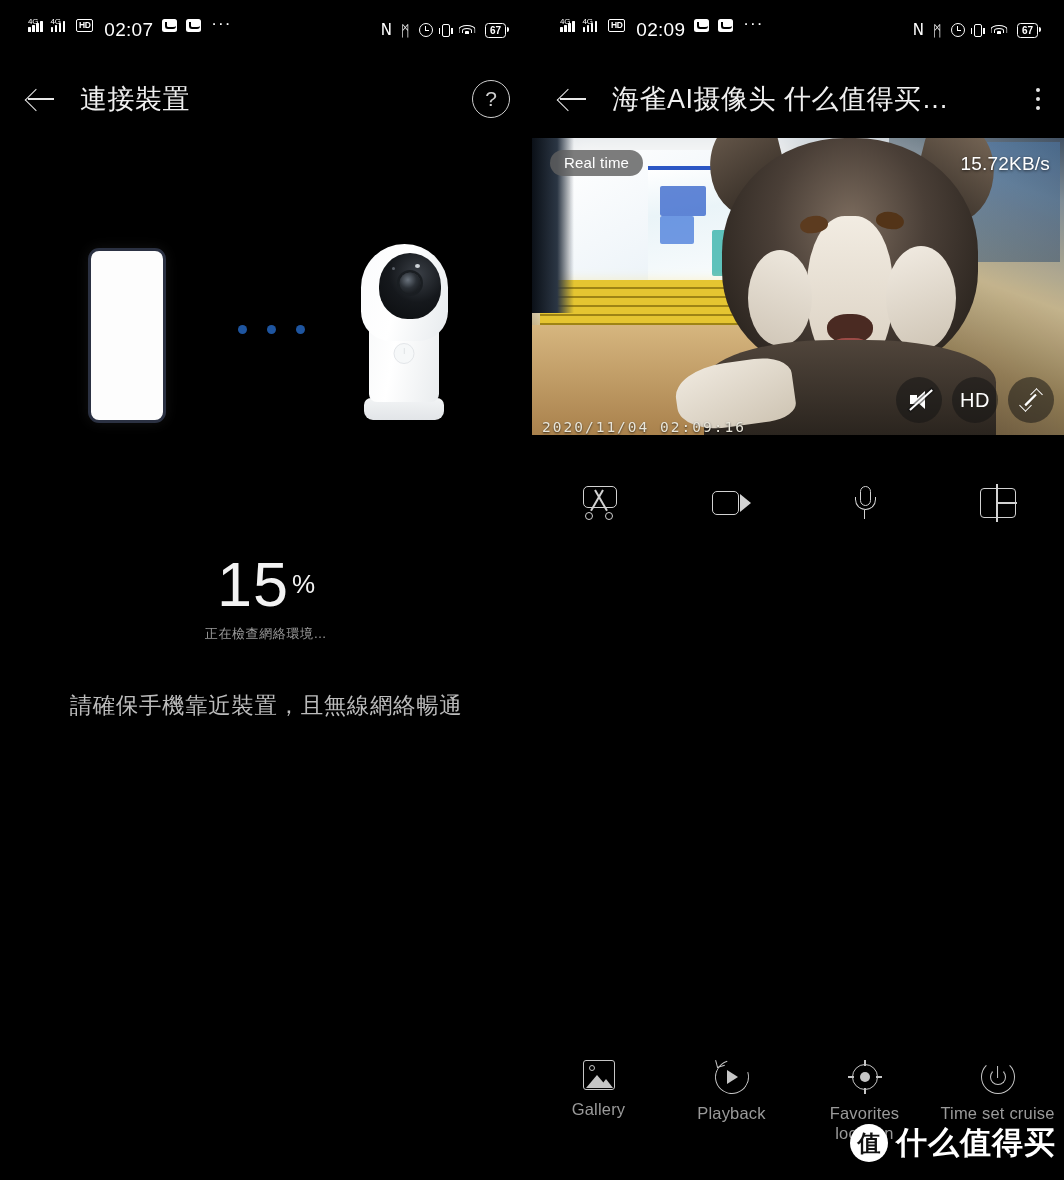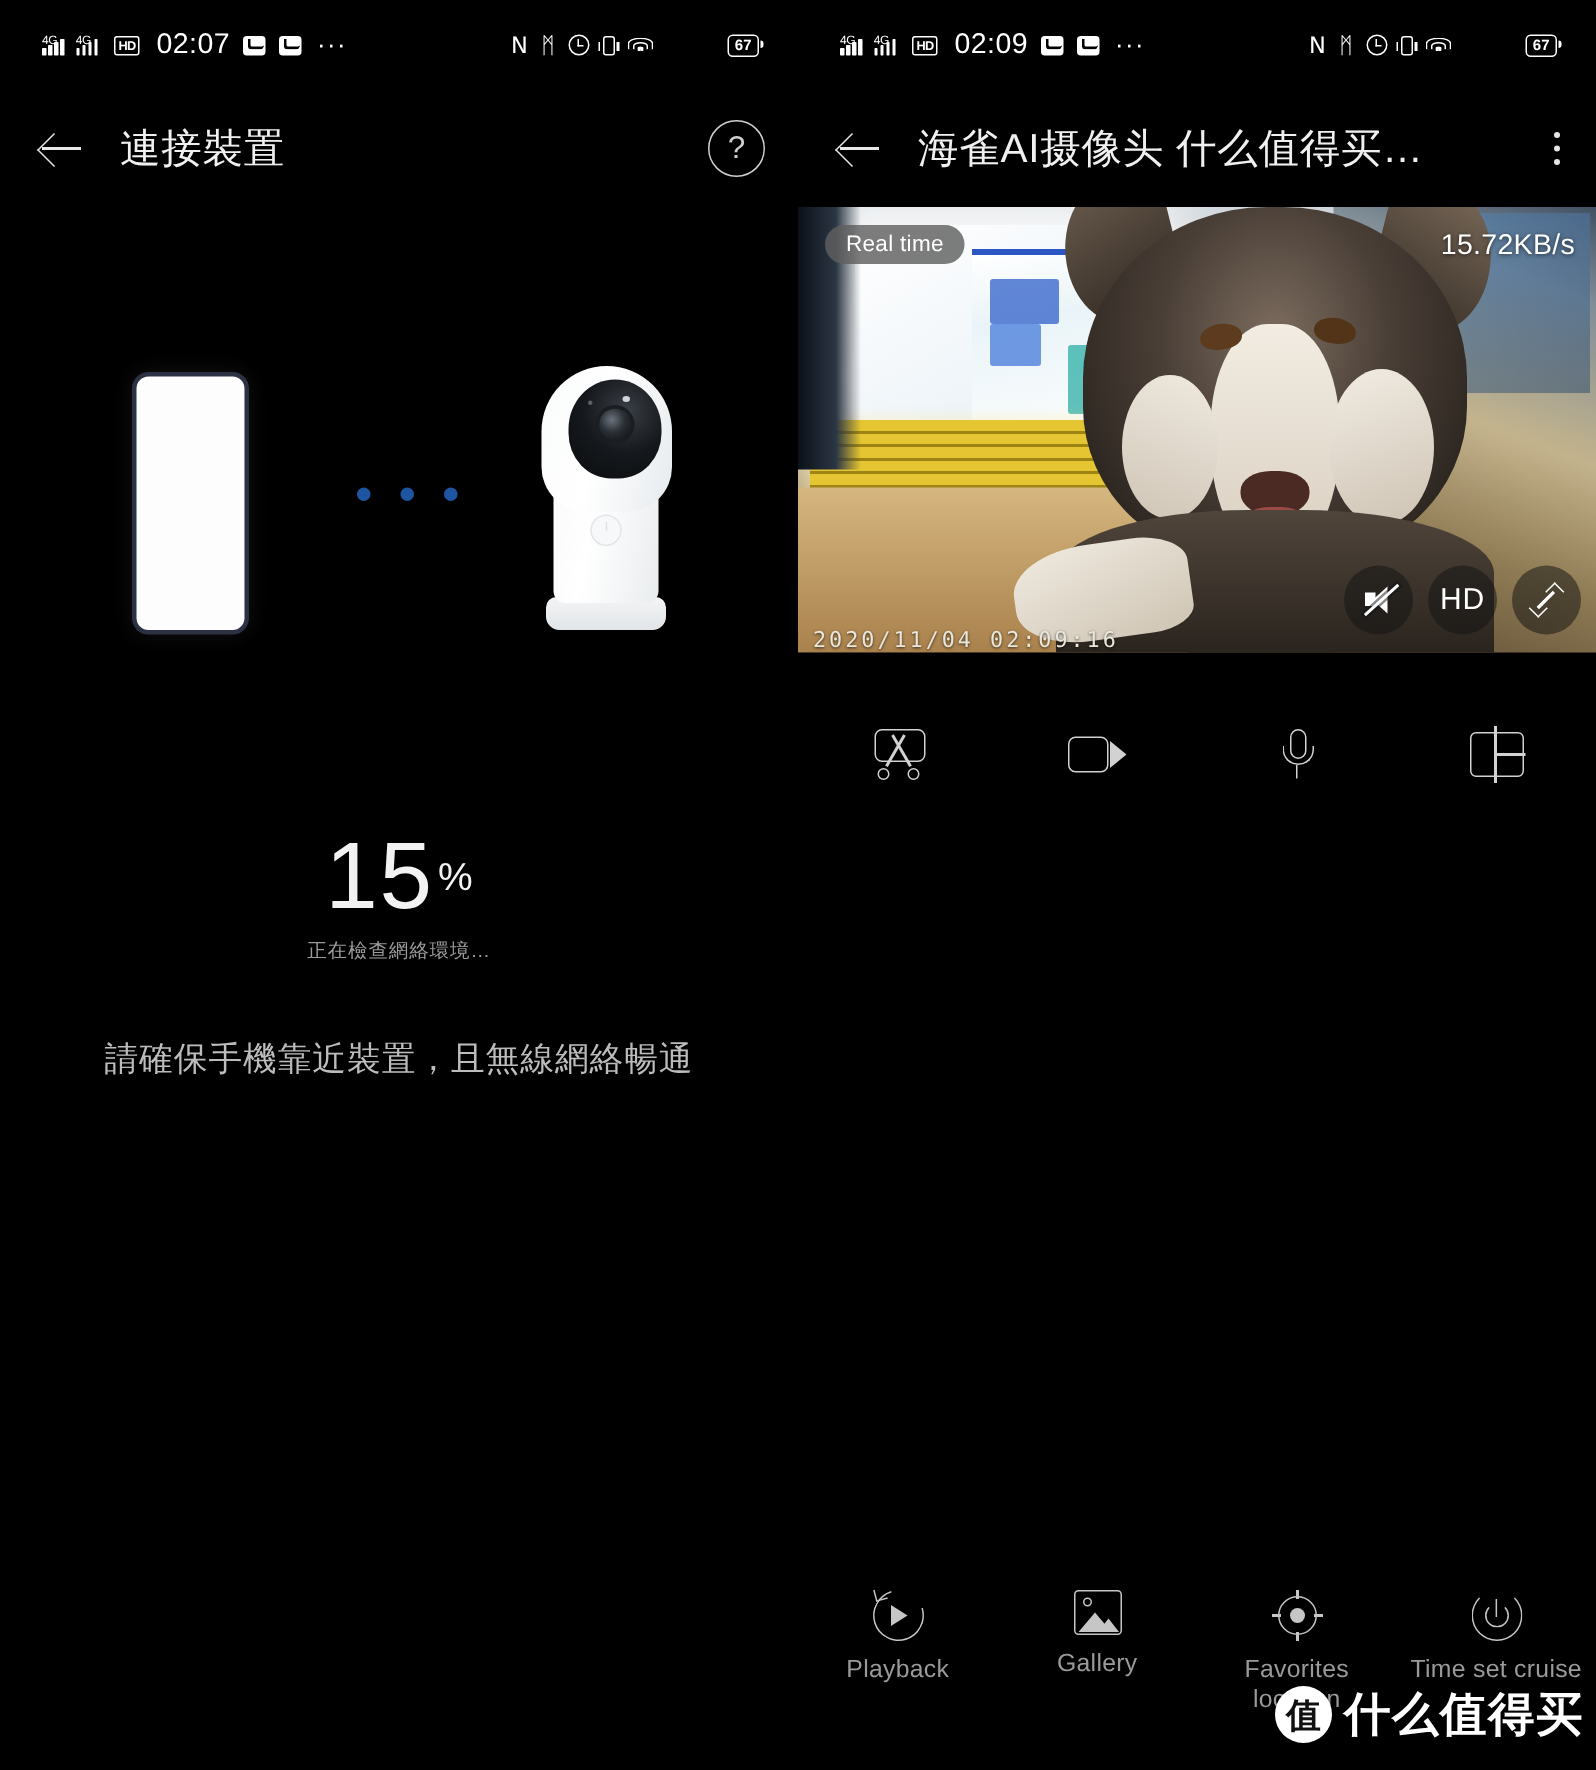--- a/index.html
+++ b/index.html
@@ -12,21 +12,21 @@
   .screen { position:relative; width:1064px; height:1180px; background:#000; }
   .pane { position:absolute; top:0; width:532px; height:1180px; background:#000; }
   .pane-left { left:0; }
   .pane-right { left:532px; }
 
   
   .statusbar {
     position:absolute; top:0; left:0; width:532px; height:60px;
     display:flex; align-items:center; color:#fff;
   }
-  .sb-left { display:flex; align-items:center; gap:4px; margin-left:28px; }
+  .sb-left { display:flex; align-items:flex-start; gap:4px; margin-left:28px; }
   .sb-right { display:flex; align-items:center; gap:9px; position:absolute; right:26px; }
   .sig { display:flex; align-items:flex-end; gap:1.5px; height:13px; position:relative; padding-top:7px;}
   .sig i { display:block; width:2.5px; background:#fff; border-radius:.5px; }
   .sig i:nth-child(1){height:3px} .sig i:nth-child(2){height:5px}
   .sig i:nth-child(3){height:7px} .sig i:nth-child(4){height:9px}
   .sig i:nth-child(5){height:11px}
   .sig .g { position:absolute; top:-2px; left:0; font-size:8px; letter-spacing:-.3px; }
   .hd-box {
     border:1.4px solid #fff; border-radius:2px; font-size:8.5px; font-weight:bold;
     padding:0px 2px; line-height:11px; letter-spacing:-.5px; margin-left:3px;
@@ -44,21 +44,21 @@
   .vib { width:8px; height:13px; border:1.6px solid #fff; border-radius:2px; position:relative;}
   .vib:before,.vib:after{content:""; position:absolute; top:3px; width:1.5px; height:6px; background:#fff;}
   .vib:before{left:-4px}.vib:after{right:-4px}
   .wifi { width:17px; height:12px; position:relative; }
   .wifi i{position:absolute; border:1.7px solid #fff; border-bottom:none;
     border-radius:50% 50% 0 0; left:50%; transform:translateX(-50%);}
   .wifi i:nth-child(1){width:17px;height:8px;top:1px}
   .wifi i:nth-child(2){width:10px;height:5px;top:4px}
   .wifi i:nth-child(3){width:4px;height:2.5px;top:7px;border-width:2px}
   .batt { border:1.6px solid #fff; border-radius:3.5px; padding:0 4px; font-size:10px;
-    line-height:13px; position:relative; font-weight:600;margin-left:40px;}
+    line-height:13px; position:relative; font-weight:600;}
   .batt:after{content:""; position:absolute; right:-3.5px; top:3.5px; width:2px; height:5px;
     background:#fff; border-radius:0 2px 2px 0;}
 
   
   .appbar { position:absolute; top:60px; left:0; width:532px; height:78px; display:flex; align-items:center; }
   .back-arrow { width:34px; height:34px; margin-left:24px; position:relative; flex:0 0 auto; cursor:pointer;}
   .back-arrow:before{content:""; position:absolute; left:4px; top:16px; width:26px; height:1.9px; background:#e8e8e8;}
   .back-arrow:after{content:""; position:absolute; left:4px; top:9.5px; width:15px; height:15px;
     border-left:1.9px solid #e8e8e8; border-bottom:1.9px solid #e8e8e8; transform:rotate(45deg);}
   .appbar-title { color:#f0f0f0; font-size:27px; margin-left:22px; white-space:nowrap;
@@ -477,34 +477,34 @@
         <span class="ico-split">
           <span class="fr"></span>
             <span class="vl"></span>
             <span class="hl"></span>
         </span>
       </div>
     </div>
 
     <div class="bottomnav">
       <div class="bn">
+        <span class="ico-gal">
+          <span class="sun"></span>
+            <span class="mt"></span>
+            <span class="mt2"></span>
+        </span>
+        <span class="bn-label">Gallery</span>
+      </div>
+      <div class="bn">
         <span class="ico-play">
           <span class="ring"></span>
             <span class="arw"></span>
             <span class="tri"></span>
         </span>
         <span class="bn-label">Playback</span>
-      </div>
-      <div class="bn">
-        <span class="ico-gal">
-          <span class="sun"></span>
-            <span class="mt"></span>
-            <span class="mt2"></span>
-        </span>
-        <span class="bn-label">Gallery</span>
       </div>
       <div class="bn">
         <span class="ico-fav">
           <span class="ring"></span>
             <span class="core"></span>
           <i class="t"></i>
             <i class="b"></i>
             <i class="l"></i>
             <i class="r"></i>
         </span>

